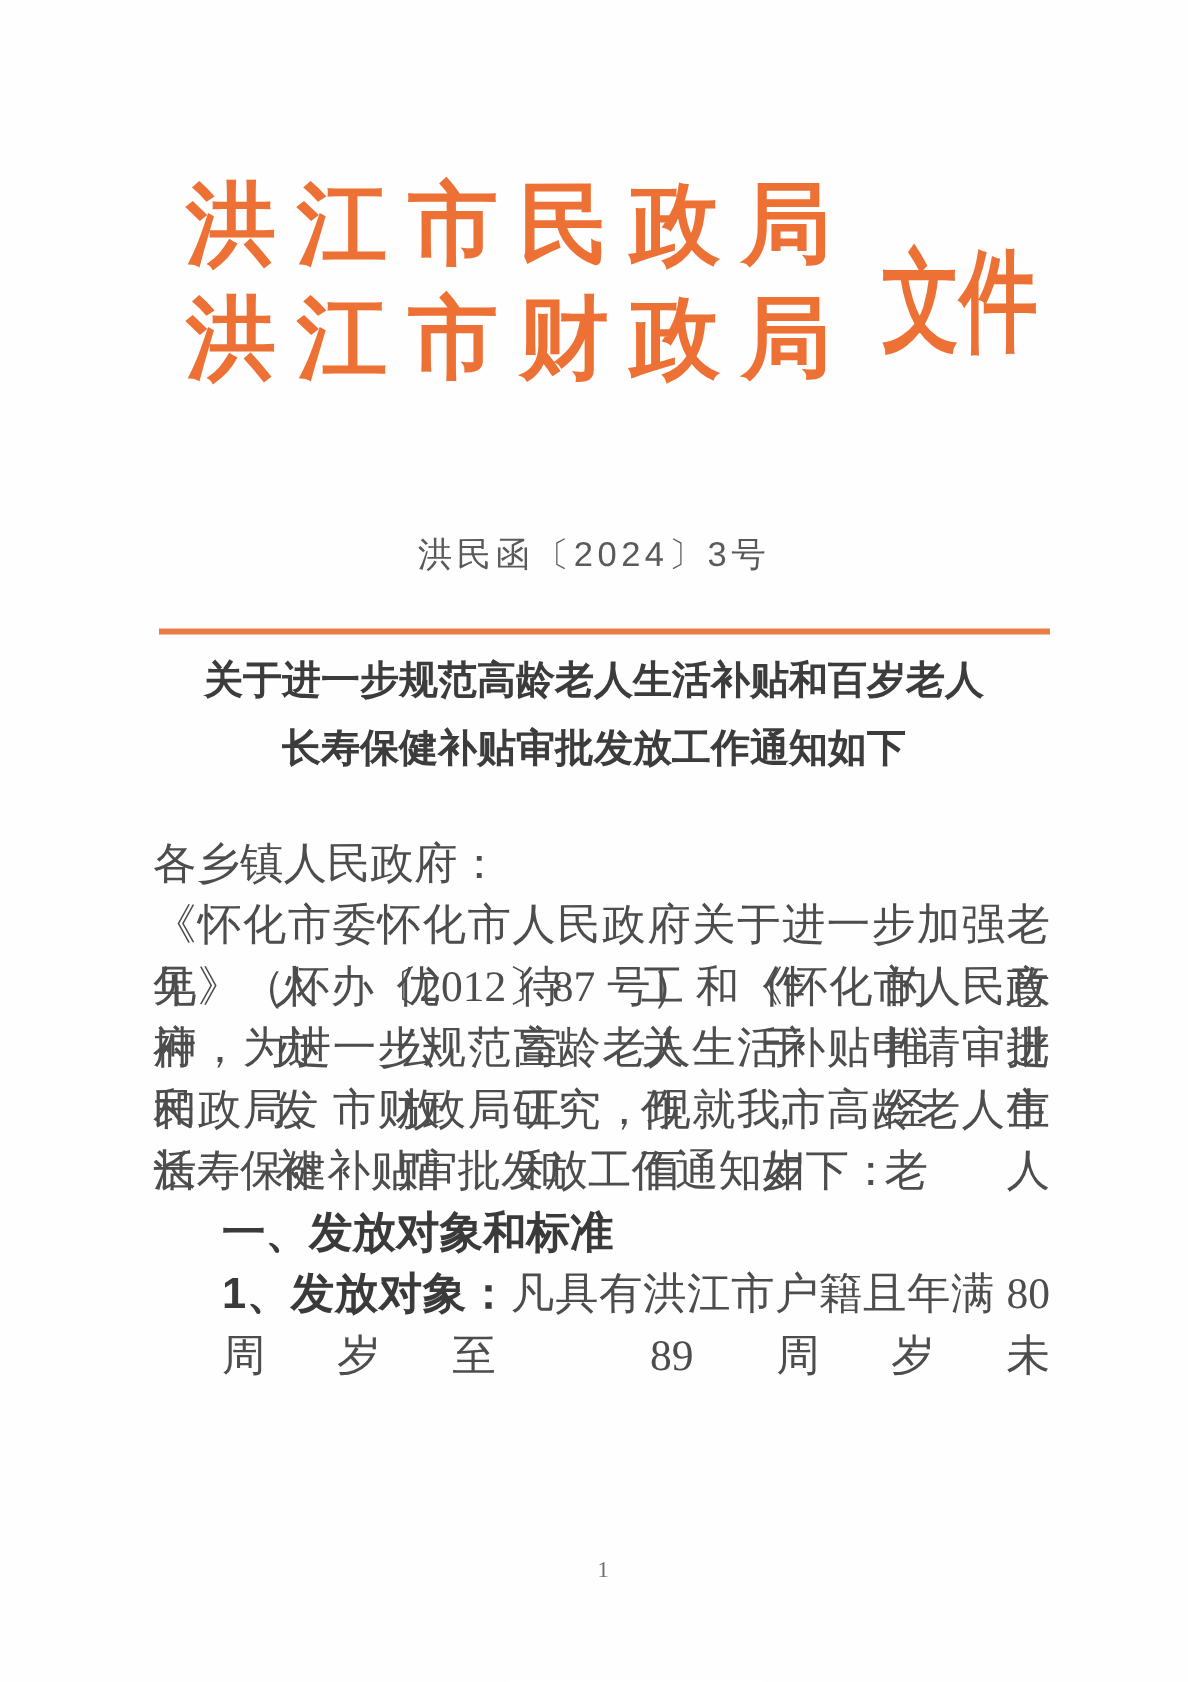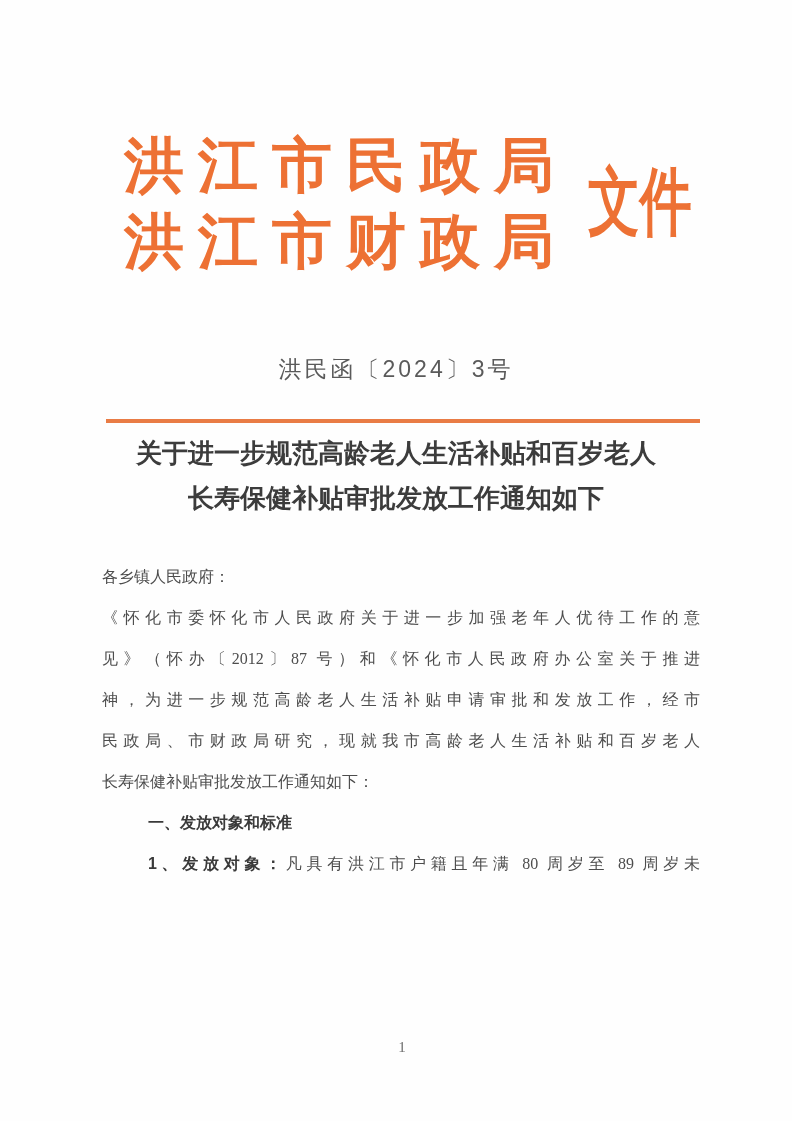--- a/index.html
+++ b/index.html
@@ -11,21 +11,21 @@
     margin: 0 auto;
     background: #fefefe;
     overflow: hidden;
     font-family: "Liberation Serif", "DejaVu Serif", serif;
   }
 
   
   .letterhead {
     position: absolute;
     left: 124px;
-    top: 128px;
+    top: 112px;
     width: 600px;
   }
   .agency-line {
     display: block;
     font-size: 60px;
     line-height: 76px;
     font-weight: bold;
     letter-spacing: 14px;
     color: #ed7134;
     font-family: "Liberation Serif", "DejaVu Serif", serif;
@@ -85,21 +85,21 @@
   
   .body-text {
     position: absolute;
     left: 102px;
     top: 556px;
     width: 598px;
   }
   .line {
     height: 41px;
     line-height: 41px;
-    font-size: 16px;
+    font-size: 29px;
     color: #4d4d4d;
     font-family: "Liberation Serif", "DejaVu Serif", serif;
     white-space: nowrap;
   }
   .line.just {
     white-space: normal;
     text-align: justify;
     text-align-last: justify;
   }
   .line.ind { padding-left: 46px; }

